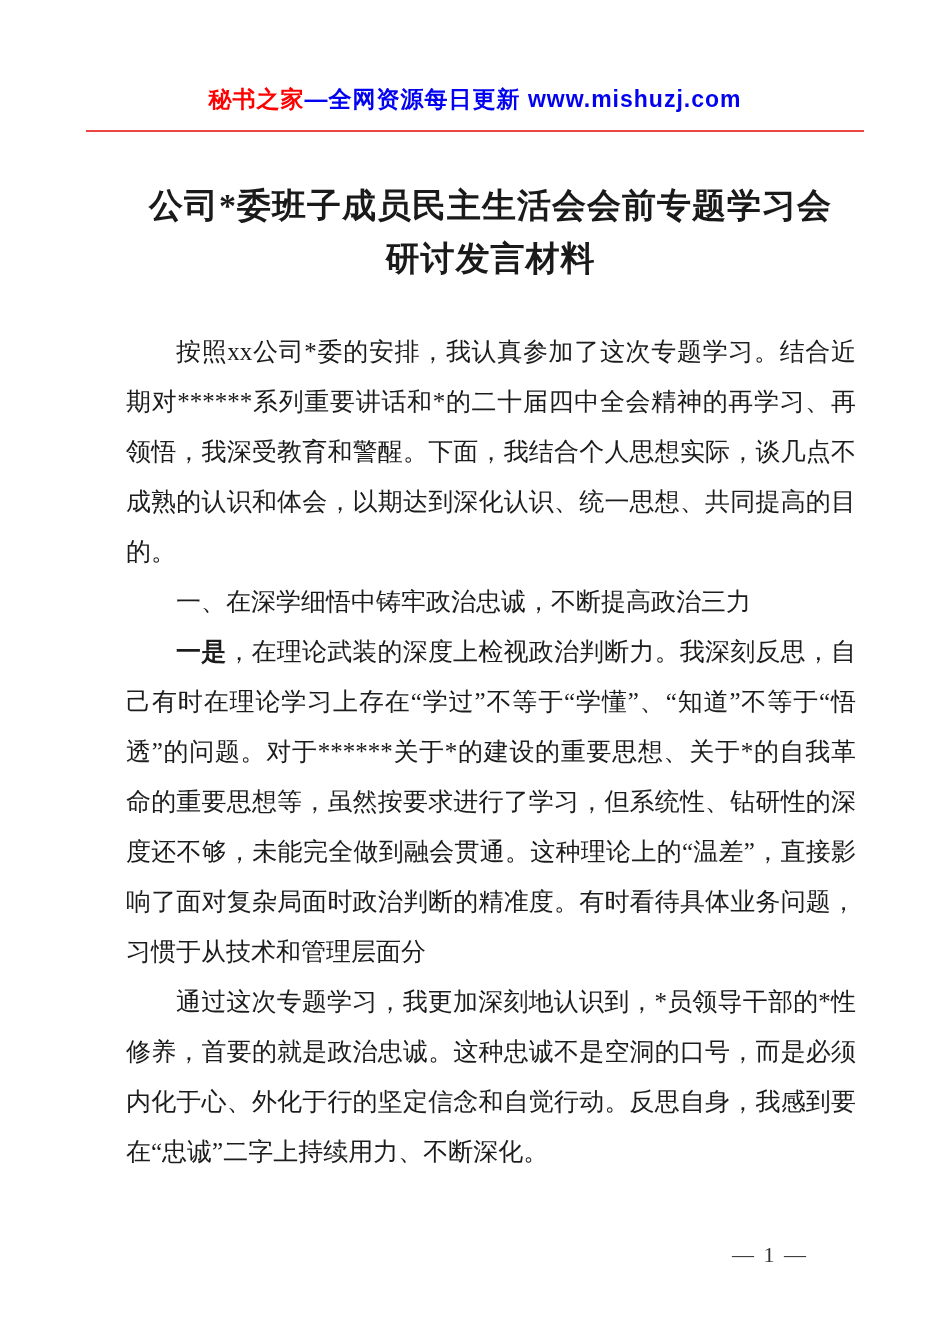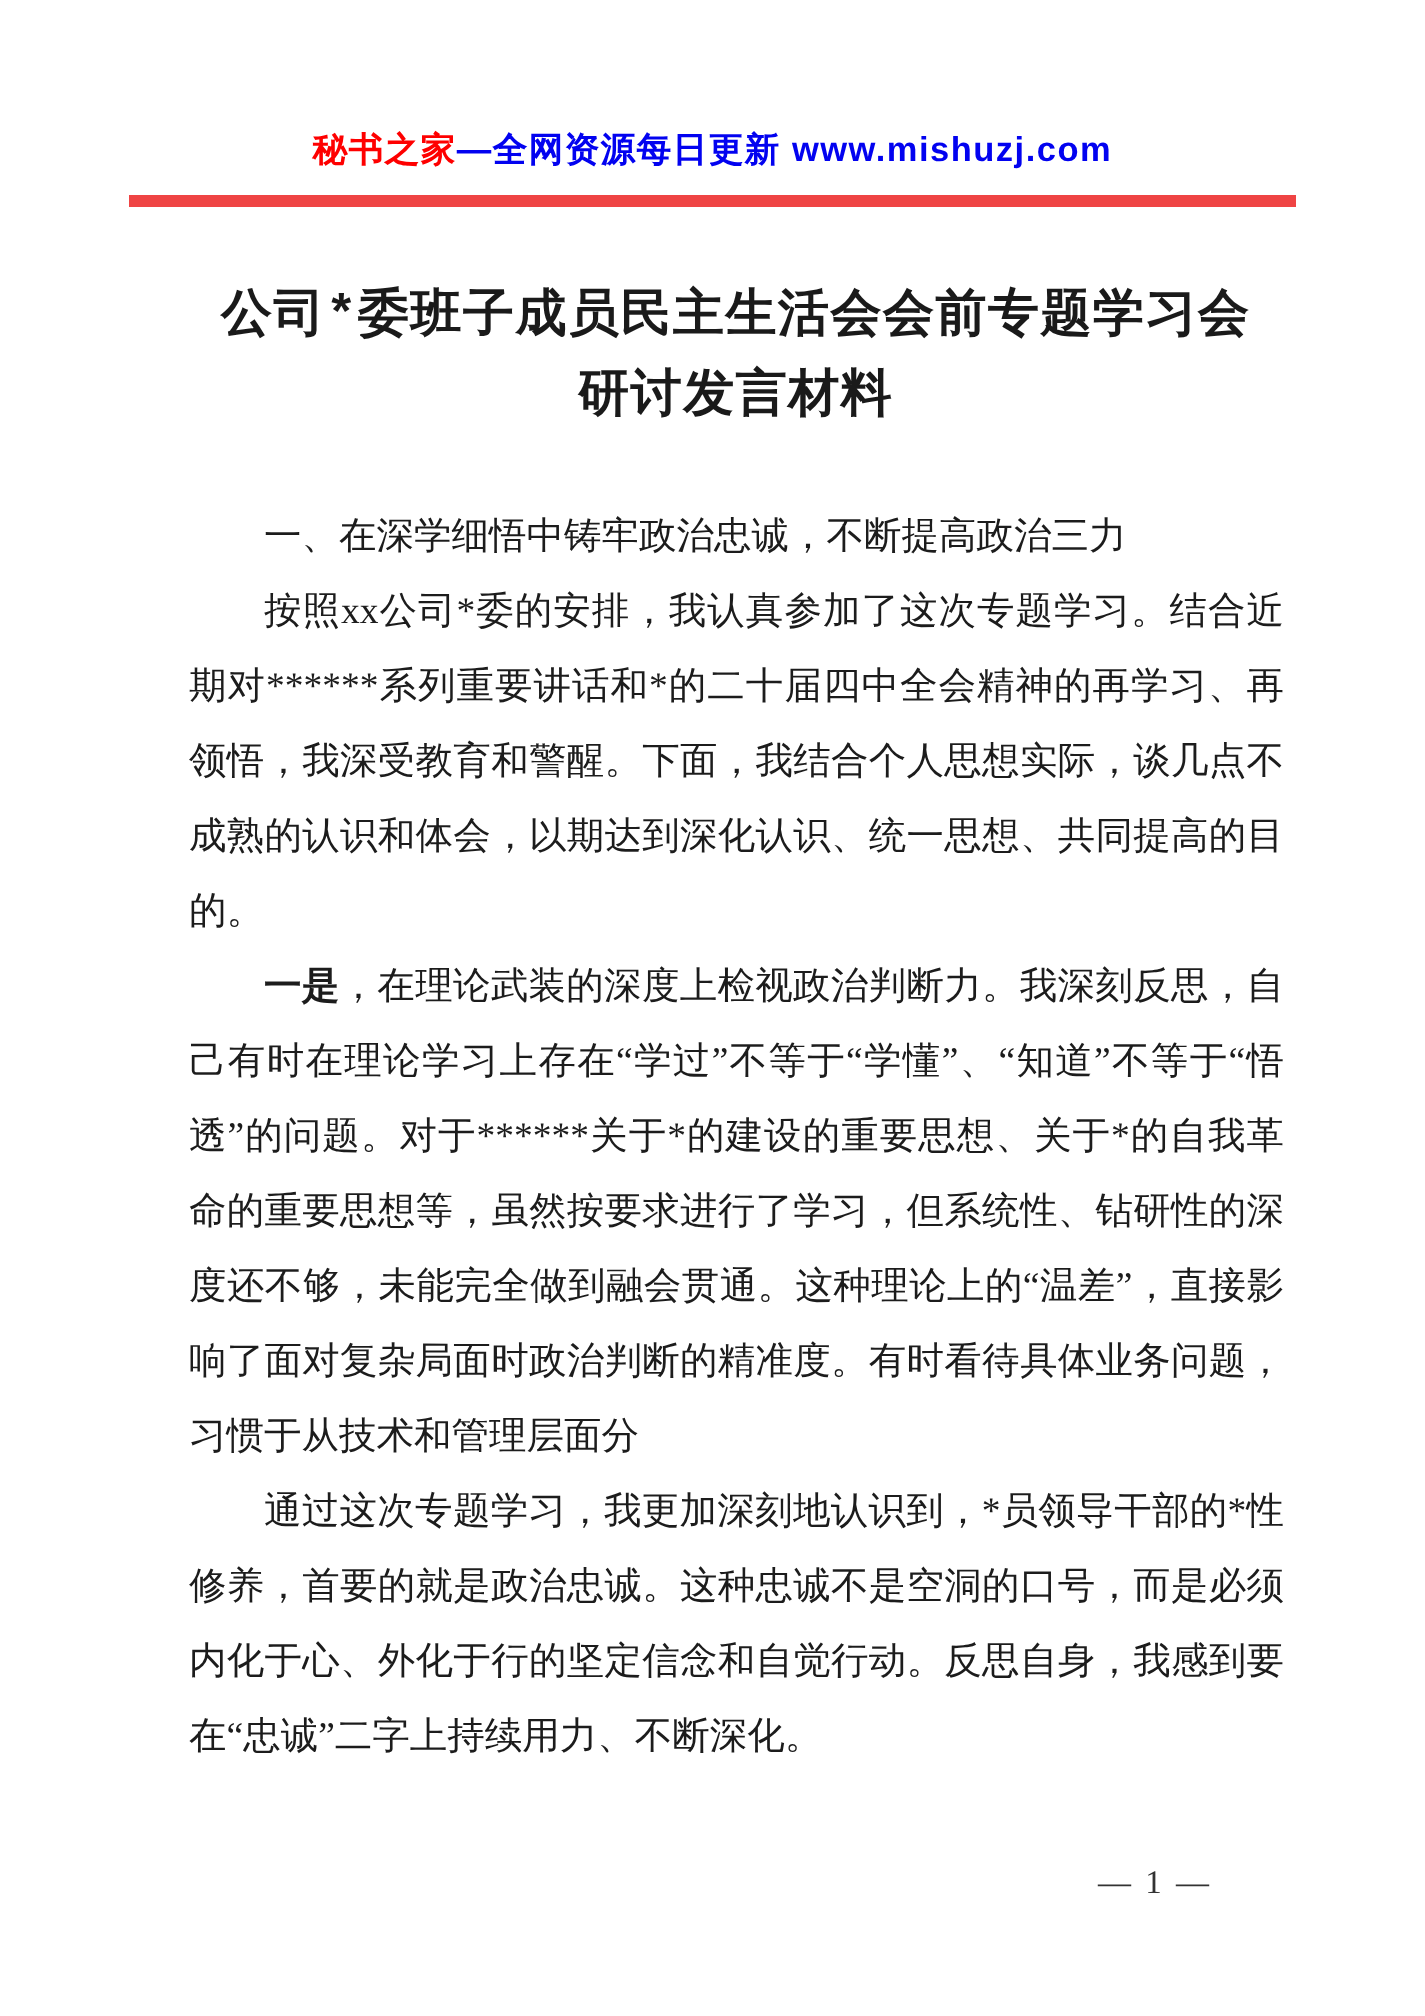--- a/index.html
+++ b/index.html
@@ -12,34 +12,34 @@
     width: 950px;
     height: 1344px;
     box-sizing: border-box;
     background: #ffffff;
     overflow: hidden;
     font-family: "Liberation Serif", serif;
   }
   .site-header {
     margin: 84px 86px 0 86px;
     text-align: center;
-    border-bottom: 8px solid #ef4444;
+    border-bottom: 2px solid #ef4444;
     padding-bottom: 15px;
     font-family: "Liberation Sans", sans-serif;
     font-weight: 700;
     font-size: 23px;
     letter-spacing: 1px;
     white-space: nowrap;
   }
   .site-name { color: #fe0000; }
   .site-tagline { color: #0202f0; }
   .doc-title {
     margin: 48px 95px 0 126px;
     text-align: center;
-    font-family: Liberation Mono, monospace;
+    font-family: Liberation Serif, serif;
     font-weight: 700;
     font-size: 34px;
     line-height: 1.55;
     color: #1a1a1a;
     letter-spacing: 1px;
   }
   .doc-body {
     margin: 42px 94px 0 126px;
     font-size: 25px;
     line-height: 50px;
@@ -69,21 +69,21 @@
   <div class="site-header">
     <span class="site-name">秘书之家</span><span class="site-tagline">—全网资源每日更新 www.mishuzj.com</span>
   </div>
 
   <h1 class="doc-title">
     <span>公司*委班子成员民主生活会会前专题学习会</span><br>
     <span>研讨发言材料</span>
   </h1>
 
   <div class="doc-body">
+    <p>按照xx公司*委的安排，我认真参加了这次专题学习。结合近期对******系列重要讲话和*的二十届四中全会精神的再学习、再领悟，我深受教育和警醒。下面，我结合个人思想实际，谈几点不成熟的认识和体会，以期达到深化认识、统一思想、共同提高的目的。</p>
     <p>一、在深学细悟中铸牢政治忠诚，不断提高政治三力</p>
-    <p>按照xx公司*委的安排，我认真参加了这次专题学习。结合近期对******系列重要讲话和*的二十届四中全会精神的再学习、再领悟，我深受教育和警醒。下面，我结合个人思想实际，谈几点不成熟的认识和体会，以期达到深化认识、统一思想、共同提高的目的。</p>
     <p><span class="para-lead">一是</span><span>，在理论武装的深度上检视政治判断力。我深刻反思，自己有时在理论学习上存在“学过”不等于“学懂”、“知道”不等于“悟透”的问题。对于******关于*的建设的重要思想、关于*的自我革命的重要思想等，虽然按要求进行了学习，但系统性、钻研性的深度还不够，未能完全做到融会贯通。这种理论上的“温差”，直接影响了面对复杂局面时政治判断的精准度。有时看待具体业务问题，习惯于从技术和管理层面分</span></p>
     <p>通过这次专题学习，我更加深刻地认识到，*员领导干部的*性修养，首要的就是政治忠诚。这种忠诚不是空洞的口号，而是必须内化于心、外化于行的坚定信念和自觉行动。反思自身，我感到要在“忠诚”二字上持续用力、不断深化。</p>
   </div>
 
   <div class="page-number">— 1 —</div>
 
 </div>
 
 </body></html>

